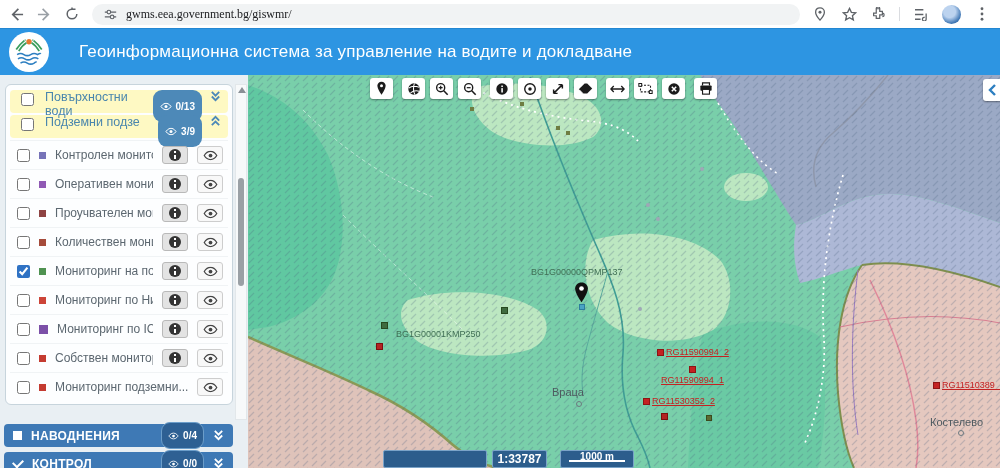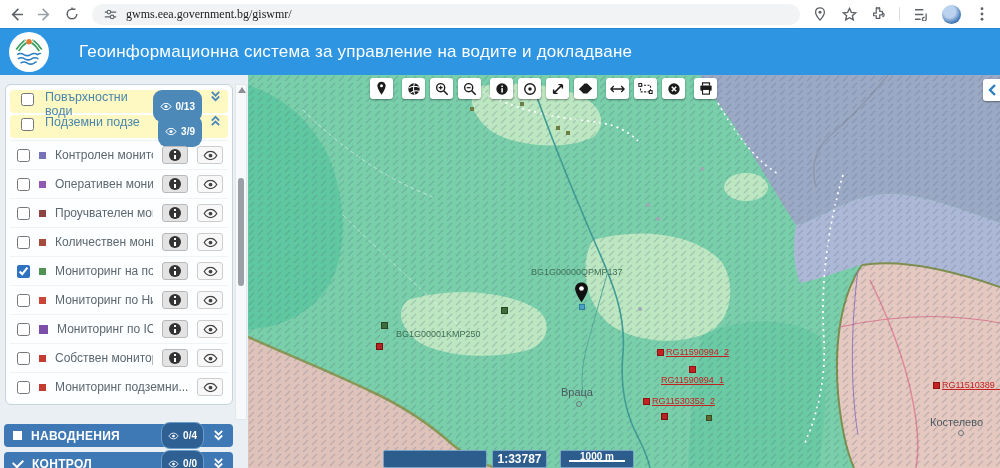--- a/index.html
+++ b/index.html
@@ -531,21 +531,21 @@
     </span>
     <span class="map-label red" style="left:395px; top:321px;">
       <span class="rsq"></span>
         <span>RG11530352_2</span>
     </span>
     <span class="map-label red" style="left:685px; top:305px;">
       <span class="rsq"></span>
         <span>RG11510389_1</span>
     </span>
 
-    <span class="map-label place" style="left:313px; top:311px;">Враца</span>
+    <span class="map-label place" style="left:304px; top:311px;">Враца</span>
     <span class="ring" style="left:328px; top:326px;"></span>
     <span class="map-label place" style="left:682px; top:341px;">Костелево</span>
     <span class="ring" style="left:710px; top:355px;"></span>
 
     <span class="map-pin">
       <svg width="17" height="23" viewBox="0 0 16 20">
           <path d="M8 0.5 C4.5 0.5 2 3 2 6.2 c0 4.4 6 13 6 13 s6-8.6 6-13 C14 3 11.5 0.5 8 0.5 Z" fill="#111"></path>
           <circle cx="8" cy="6.2" r="2.2" fill="#fff"></circle>
         </svg>
     </span>

